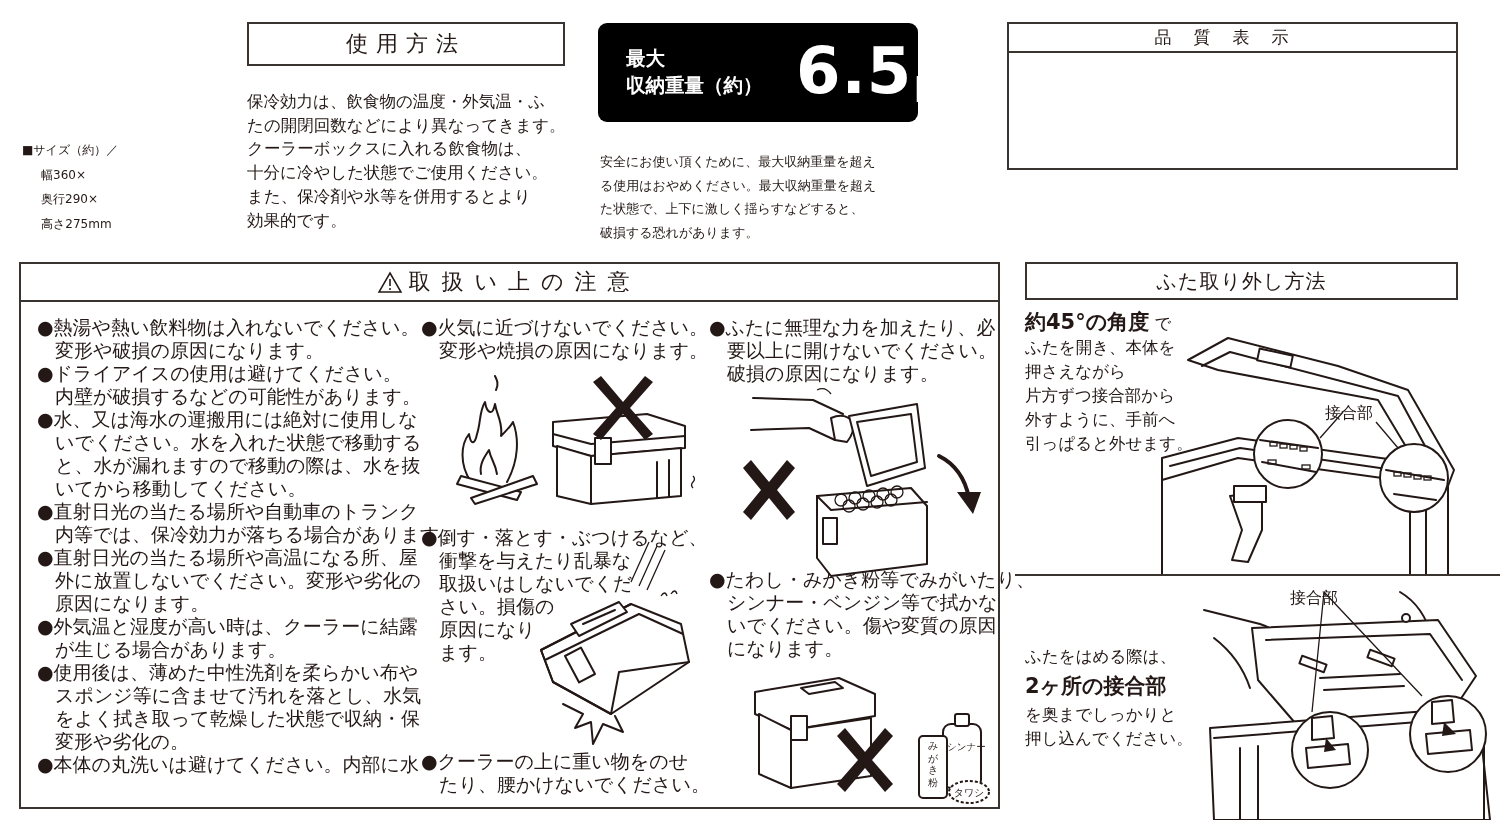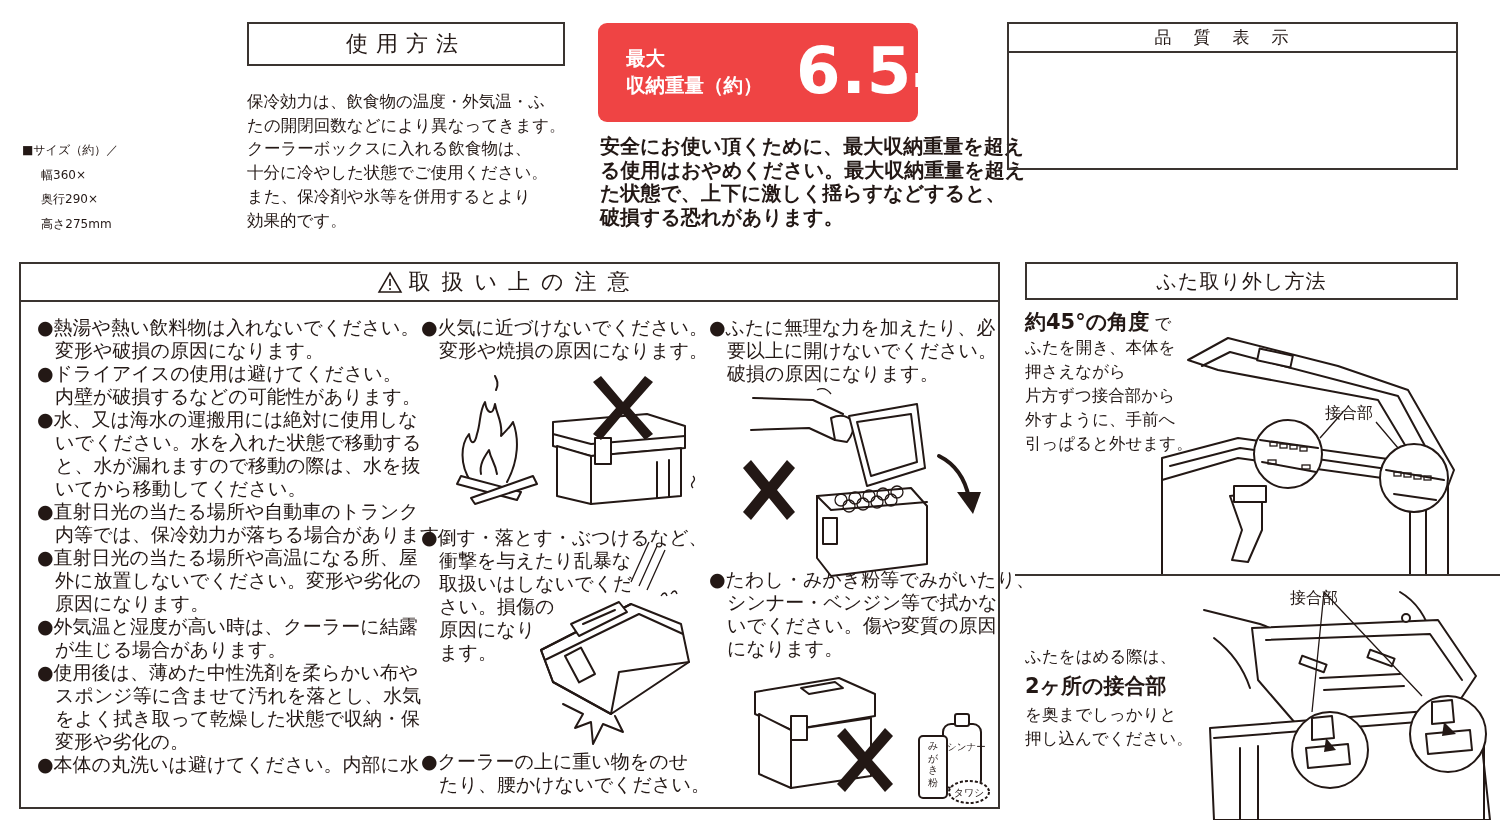--- a/index.html
+++ b/index.html
@@ -16,25 +16,25 @@
 
   
   #size { left:22px; top:138px; font-size:12px; line-height:24.5px; }
   #size .ind { padding-left:19px; }
 
   
   #usage-title { left:247px; top:22px; width:318px; height:44px; font-size:22px; }
   #usage-body { left:247px; top:90px; font-size:16.5px; line-height:23.7px; }
 
   
-  #weight-box { left:598px; top:23px; width:320px; height:99px; background:#ef4444; border-radius:9px; color:#fff; }
+  #weight-box { left:598px; top:23px; width:320px; height:99px; background:#000000; border-radius:9px; color:#fff; }
   #weight-label { left:28px; top:22px; font-size:19.5px; line-height:27px; font-weight:bold; }
   #weight-value { left:198px; top:12px; font-size:64px; font-weight:bold; line-height:72px; letter-spacing:1px; }
-  #weight-unit { left:316px; top:48px; font-size:17px; font-weight:bold; }
-  #weight-body { left:600px; top:135px; font-size:20px; line-height:23.7px;font-weight:bold; }
+  #weight-unit { left:316px; top:48px; font-size:33px; font-weight:bold; }
+  #weight-body { left:600px; top:150px; font-size:13px; line-height:23.7px; }
 
   
   #quality { left:1007px; top:22px; width:451px; height:148px; }
   #quality-head { position:absolute; left:0; top:0; right:0; height:27px; border-bottom:2px solid #3a3430; font-size:17px; letter-spacing:22px; }
   #quality-body { position:absolute; left:32px; top:38px; font-size:16.5px; line-height:23.3px; }
   #quality-body .ind { padding-left:19px; }
 
   
   #caution { left:19px; top:262px; width:981px; height:547px; }
   #caution-head { position:absolute; left:0; top:0; right:0; height:36px; border-bottom:2px solid #3a3430; font-size:22px; letter-spacing:11px; }

